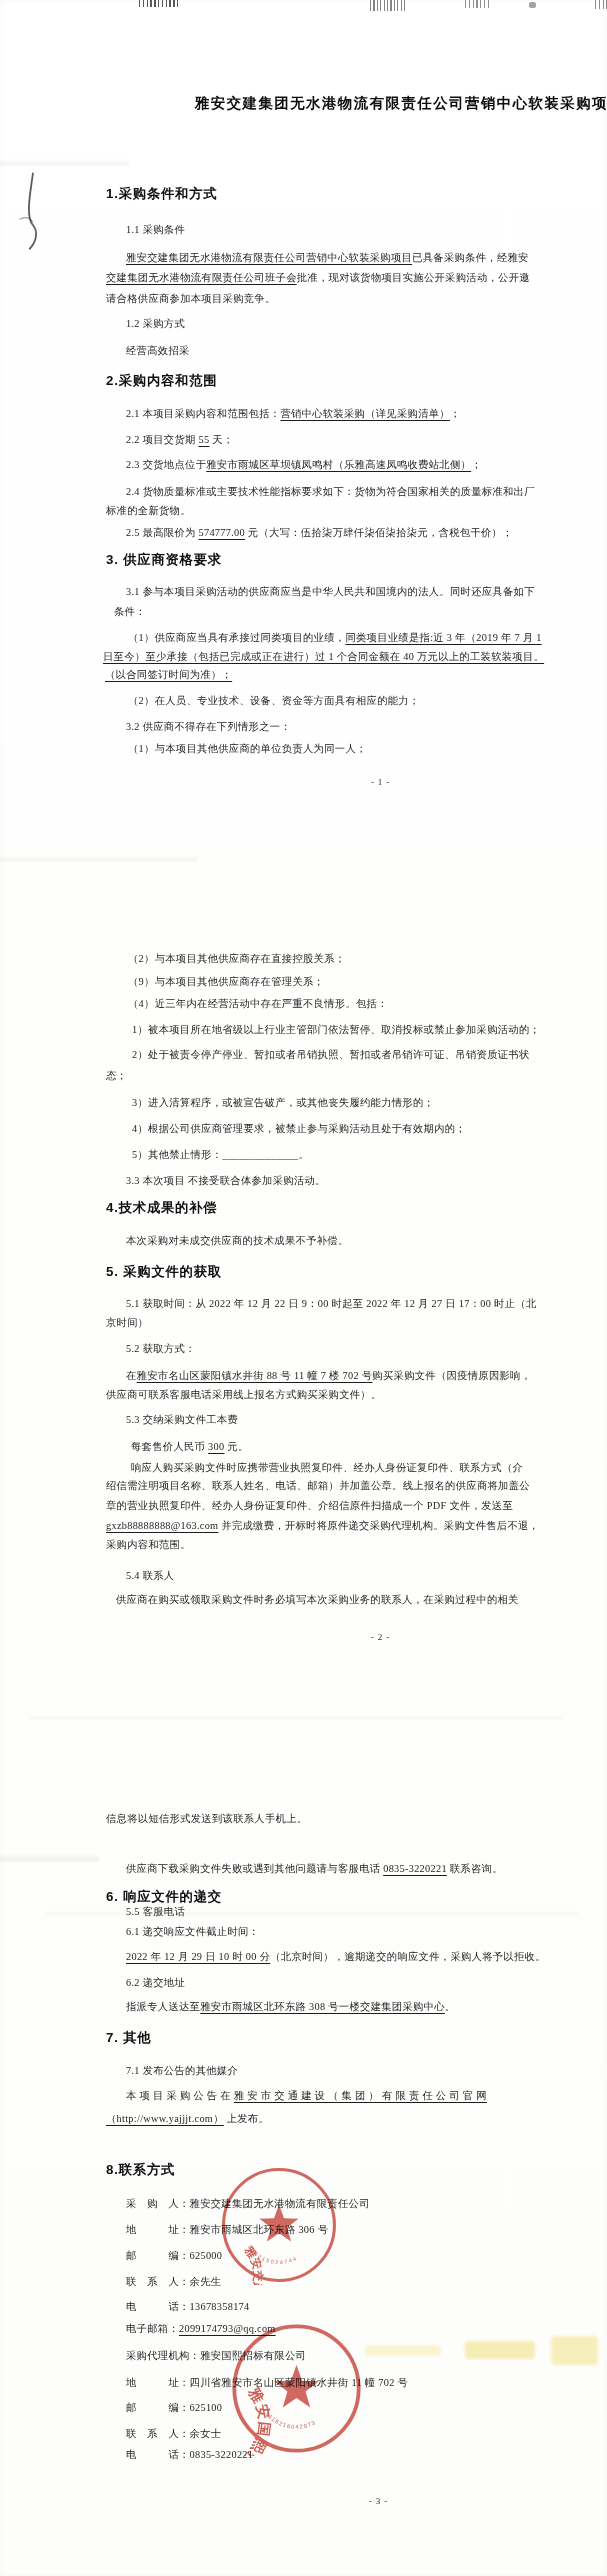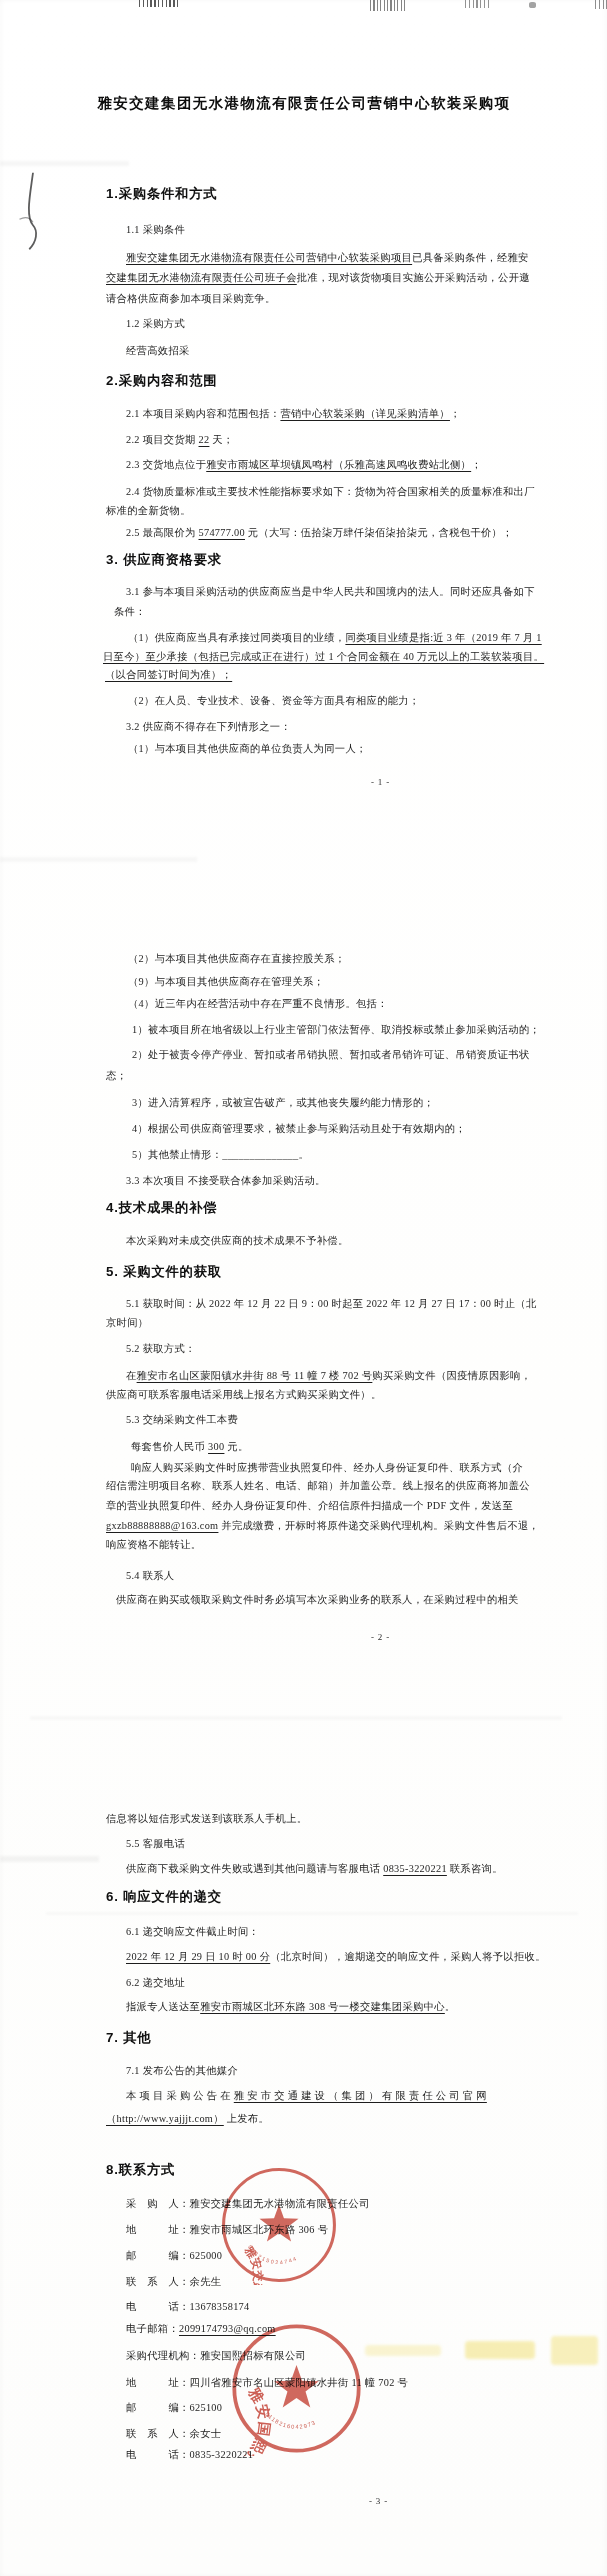--- a/index.html
+++ b/index.html
@@ -13,21 +13,21 @@
     position:absolute;inset:0;
     background:linear-gradient(180deg,#ffffff 0%,#fefefd 55%,#fdfdfc 100%);
     box-shadow:inset -3px 0 6px rgba(0,0,0,.025), inset 2.3px 0 4.6px rgba(0,0,0,.02);
   }
   .ln{position:absolute;font-size:10.3px;white-space:nowrap;letter-spacing:0.3px;line-height:1;}
   .h{
     font-family:"Liberation Sans","DejaVu Sans",sans-serif;
     font-weight:700;font-size:13.3px;letter-spacing:0.8px;color:#101010;
   }
   .t{
-    left:0;width:100%;text-align:center;
+    left:0;width:100%;text-align:right;
     font-family:"Liberation Sans","DejaVu Sans",sans-serif;
     font-weight:700;font-size:14.4px;letter-spacing:1.5px;color:#0d0d0d;
   }
   .pg{font-size:9px;letter-spacing:0.8px;color:#2a2a2a;}
   .ul{text-decoration:underline;text-underline-offset:2.7px;text-decoration-thickness:0.8px;}
   .stamp{position:absolute;mix-blend-mode:multiply;opacity:.9;}
   .art{position:absolute;}
   .streak{position:absolute;background:#6f6f6f;filter:blur(0.9px);}
   .yl{position:absolute;background:#f1df6e;filter:blur(1.5px);border-radius:3.8px;}
 </style>
@@ -62,21 +62,21 @@
   <div class="ln h" style="left:106px;top:187px"><span>1.采购条件和方式</span></div>
   <div class="ln" style="left:126px;top:225px"><span>1.1 采购条件</span></div>
   <div class="ln" style="left:126px;top:253px"><span class="ul">雅安交建集团无水港物流有限责任公司营销中心软装采购项目</span><span>已具备采购条件，经雅安</span></div>
   <div class="ln" style="left:106px;top:273px"><span class="ul">交建集团无水港物流有限责任公司班子会</span><span>批准，现对该货物项目实施公开采购活动，公开邀</span></div>
   <div class="ln" style="left:106px;top:294px"><span>请合格供应商参加本项目采购竞争。</span></div>
   <div class="ln" style="left:126px;top:319px"><span>1.2 采购方式</span></div>
   <div class="ln" style="left:126px;top:346px"><span>经营高效招采</span></div>
 
   <div class="ln h" style="left:106px;top:374px"><span>2.采购内容和范围</span></div>
   <div class="ln" style="left:126px;top:409px"><span>2.1 本项目采购内容和范围包括：</span><span class="ul">营销中心软装采购（详见采购清单）</span><span>；</span></div>
-  <div class="ln" style="left:126px;top:435px"><span>2.2 项目交货期 </span><span class="ul">22</span><span> 天；</span></div>
+  <div class="ln" style="left:126px;top:435px"><span>2.2 项目交货期 </span><span class="ul">55</span><span> 天；</span></div>
   <div class="ln" style="left:126px;top:460px"><span>2.3 交货地点位于</span><span class="ul">雅安市雨城区草坝镇凤鸣村（乐雅高速凤鸣收费站北侧）</span><span>；</span></div>
   <div class="ln" style="left:126px;top:487px"><span>2.4 货物质量标准或主要技术性能指标要求如下：货物为符合国家相关的质量标准和出厂</span></div>
   <div class="ln" style="left:106px;top:506px"><span>标准的全新货物。</span></div>
   <div class="ln" style="left:126px;top:528px"><span>2.5 最高限价为 </span><span class="ul">574777.00</span><span> 元（大写：伍拾柒万肆仟柒佰柒拾柒元，含税包干价）；</span></div>
 
   <div class="ln h" style="left:106px;top:553px"><span>3. 供应商资格要求</span></div>
   <div class="ln" style="left:126px;top:587px"><span>3.1 参与本项目采购活动的供应商应当是中华人民共和国境内的法人。同时还应具备如下</span></div>
   <div class="ln" style="left:114px;top:607px"><span>条件：</span></div>
   <div class="ln" style="left:128px;top:633px"><span>（1）供应商应当具有承接过同类项目的业绩，</span><span class="ul">同类项目业绩是指:近 3 年（2019 年 7 月 1</span></div>
   <div class="ln" style="left:103px;top:652px"><span class="ul">日至今）至少承接（包括已完成或正在进行）过 1 个合同金额在 40 万元以上的工装软装项目。</span></div>
@@ -105,27 +105,27 @@
   <div class="ln" style="left:106px;top:1318px"><span>京时间）</span></div>
   <div class="ln" style="left:126px;top:1344px"><span>5.2 获取方式：</span></div>
   <div class="ln" style="left:126px;top:1371px"><span>在</span><span class="ul">雅安市名山区蒙阳镇水井街 88 号 11 幢 7 楼 702 号</span><span>购买采购文件（因疫情原因影响，</span></div>
   <div class="ln" style="left:106px;top:1390px"><span>供应商可联系客服电话采用线上报名方式购买采购文件）。</span></div>
   <div class="ln" style="left:126px;top:1415px"><span>5.3 交纳采购文件工本费</span></div>
   <div class="ln" style="left:131px;top:1442px"><span>每套售价人民币 </span><span class="ul">300</span><span> 元。</span></div>
   <div class="ln" style="left:131px;top:1463px"><span>响应人购买采购文件时应携带营业执照复印件、经办人身份证复印件、联系方式（介</span></div>
   <div class="ln" style="left:106px;top:1481px"><span>绍信需注明项目名称、联系人姓名、电话、邮箱）并加盖公章。线上报名的供应商将加盖公</span></div>
   <div class="ln" style="left:106px;top:1501px"><span>章的营业执照复印件、经办人身份证复印件、介绍信原件扫描成一个 PDF 文件，发送至</span></div>
   <div class="ln" style="left:106px;top:1521px"><span class="ul">gxzb88888888@163.com</span><span> 并完成缴费，开标时将原件递交采购代理机构。采购文件售后不退，</span></div>
-  <div class="ln" style="left:106px;top:1540px"><span>响应资格不能转让。</span></div>
+  <div class="ln" style="left:106px;top:1540px"><span>采购内容和范围。</span></div>
   <div class="ln" style="left:126px;top:1571px"><span>5.4 联系人</span></div>
   <div class="ln" style="left:116px;top:1595px"><span>供应商在购买或领取采购文件时务必填写本次采购业务的联系人，在采购过程中的相关</span></div>
   <div class="ln pg" style="left:371px;top:1633px"><span>- 2 -</span></div>
 
   <div class="ln" style="left:106px;top:1814px"><span>信息将以短信形式发送到该联系人手机上。</span></div>
-  <div class="ln" style="left:126px;top:1839px"><span>5.5 客服电话</span></div>
+  <div class="ln" style="left:126px;top:1907px"><span>5.5 客服电话</span></div>
   <div class="ln" style="left:126px;top:1864px"><span>供应商下载采购文件失败或遇到其他问题请与客服电话 </span><span class="ul">0835-3220221</span><span> 联系咨询。</span></div>
 
   <div class="ln h" style="left:106px;top:1890px"><span>6. 响应文件的递交</span></div>
   <div class="ln" style="left:126px;top:1927px"><span>6.1 递交响应文件截止时间：</span></div>
   <div class="ln" style="left:126px;top:1952px"><span class="ul">2022 年 12 月 29 日 10 时 00 分</span><span>（北京时间），逾期递交的响应文件，采购人将予以拒收。</span></div>
   <div class="ln" style="left:126px;top:1978px"><span>6.2 递交地址</span></div>
   <div class="ln" style="left:126px;top:2002px"><span>指派专人送达至</span><span class="ul">雅安市雨城区北环东路 308 号一楼交建集团采购中心</span><span>。</span></div>
 
   <div class="ln h" style="left:106px;top:2031px"><span>7. 其他</span></div>
   <div class="ln" style="left:126px;top:2066px"><span>7.1 发布公告的其他媒介</span></div>

